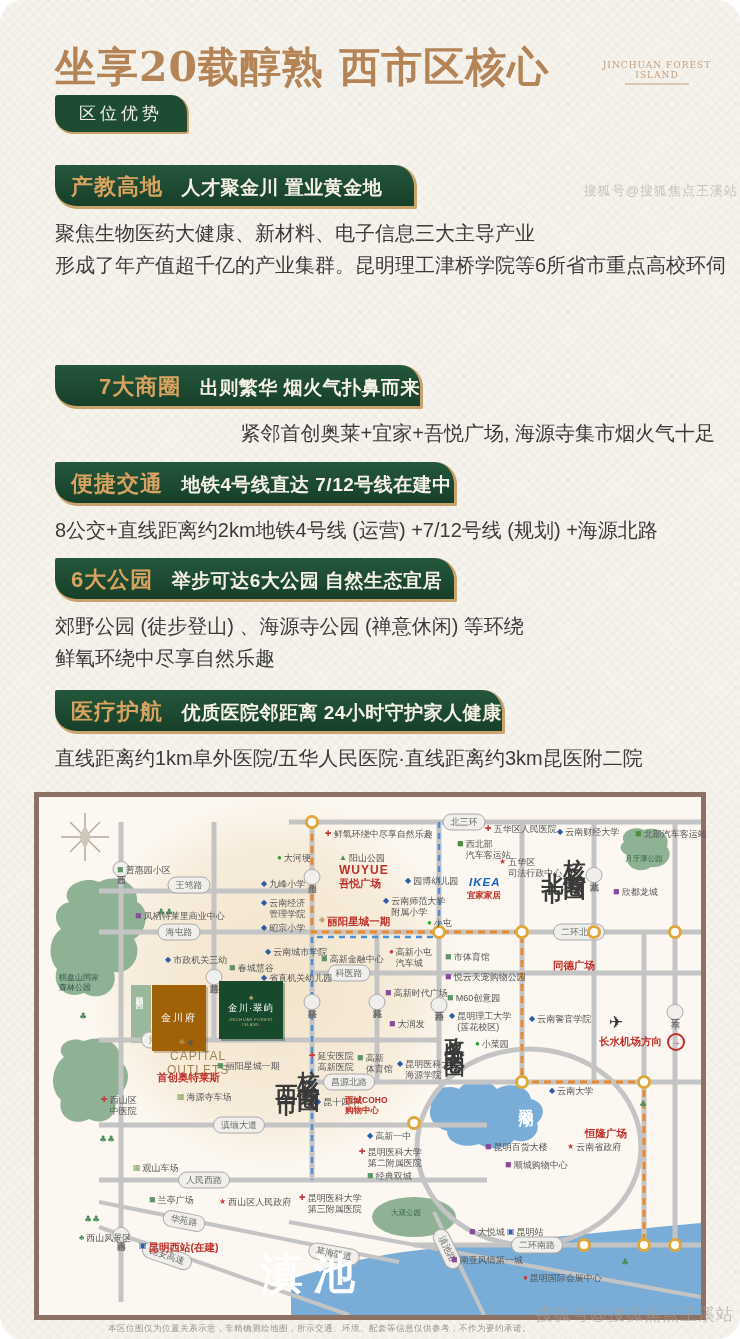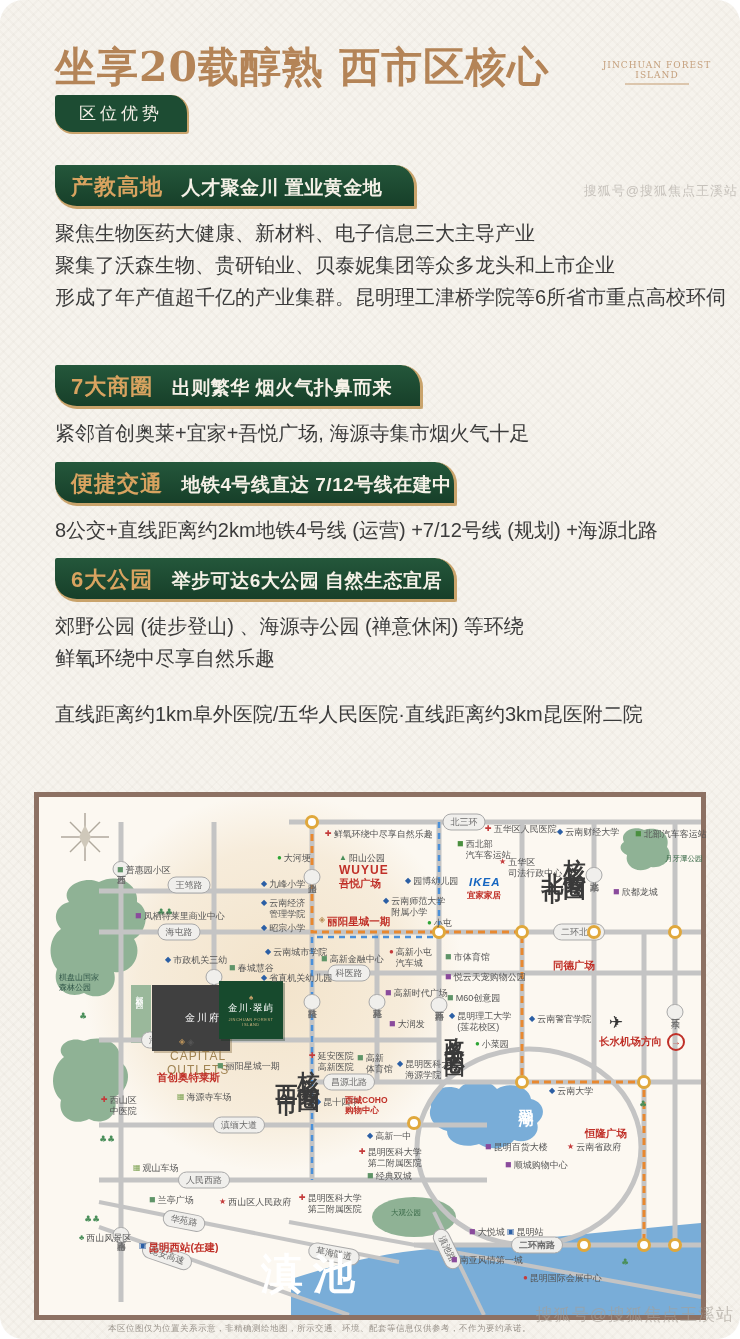--- a/index.html
+++ b/index.html
@@ -51,21 +51,21 @@
   .poi.plane{font-size:17px;color:#333;}
   .poi.arrow-circle{width:14px;height:14px;border:2px solid #c03028;border-radius:50%;color:#c03028;
     font-size:10px;font-weight:bold;justify-content:center;align-items:center;display:flex;}
   .road-cap{position:absolute;transform:translate(-50%,-50%);background:#f0efec;border:1px solid #a9a9a9;
     color:#6a6a6a;font-size:9px;border-radius:9px;padding:1px 7px;white-space:nowrap;z-index:3;}
   .road-cap.v{writing-mode:vertical-rl;padding:7px 1px;}
   .station{position:absolute;width:8px;height:8px;border:3px solid #e0a83c;background:#fff;
     border-radius:50%;transform:translate(-50%,-50%);z-index:3;}
   .block{position:absolute;z-index:4;display:flex;flex-direction:column;justify-content:center;
     align-items:center;text-align:center;}
-  .block-gold{left:113px;top:188px;width:54px;height:66px;background:#404040;box-shadow:2px 2px 0 rgba(120,95,50,.35);padding-left:24px;}
+  .block-gold{left:113px;top:188px;width:54px;height:66px;background:#a16207;box-shadow:2px 2px 0 rgba(120,95,50,.35);}
   .block-gold .cn{color:#fff;font-size:10px;font-family:"DejaVu Serif",serif;letter-spacing:2px;}
   .block-green{left:180px;top:184px;width:64px;height:58px;background:#174a2d;box-shadow:2px 2px 0 rgba(20,50,30,.35);}
   .block-green .cn{color:#fff;font-size:9.5px;letter-spacing:1px;}
   .block-green .en{color:#c9b27e;font-size:4px;margin-top:2px;letter-spacing:.5px;}
   .block-green .tree{color:#c9a36b;font-size:8px;}
   .disclaimer{position:absolute;left:108px;top:1323px;font-size:8.5px;color:#9a948c;letter-spacing:.5px;}
 </style>
 </head>
 <body>
 
@@ -83,26 +83,25 @@
   <div class="wm wm-top">搜狐号@搜狐焦点王溪站</div>
 
   <div id="sections">
     <div class="section" style="top: 165px;">
       <div class="bar" style="width: 362px;">
         <span class="tag">产教高地</span>
         <span class="sub">人才聚金川 置业黄金地</span>
       </div>
       <div class="lines">
           <div>聚焦生物医药大健康、新材料、电子信息三大主导产业</div>
-          <div>聚集了沃森生物、贵研铂业、贝泰妮集团等众多龙头和上市企业</div>
           <div>形成了年产值超千亿的产业集群。昆明理工津桥学院等6所省市重点高校环伺</div>
         </div>
     </div>
 
-    <div class="section" style="top: 365px;">
+    <div class="section" style="top: 365px; text-align: right;">
       <div class="bar" style="width: 368px;">
         <span class="tag">7大商圈</span>
         <span class="sub">出则繁华 烟火气扑鼻而来</span>
       </div>
       <div class="lines">
           <div>紧邻首创奥莱+宜家+吾悦广场, 海源寺集市烟火气十足</div>
         </div>
     </div>
 
     <div class="section" style="top: 462px;">
@@ -120,20 +119,24 @@
         <span class="tag">6大公园</span>
         <span class="sub">举步可达6大公园 自然生态宜居</span>
       </div>
       <div class="lines">
           <div>郊野公园 (徒步登山) 、海源寺公园 (禅意休闲) 等环绕</div>
           <div>鲜氧环绕中尽享自然乐趣</div>
         </div>
     </div>
 
     <div class="section" style="top: 690px;">
+      <div class="bar" style="width: 450px;">
+        <span class="tag">医疗护航</span>
+        <span class="sub">优质医院邻距离 24小时守护家人健康</span>
+      </div>
       <div class="lines">
           <div>直线距离约1km阜外医院/五华人民医院·直线距离约3km昆医附二院</div>
         </div>
     </div>
   </div>
 
   <div class="map">
     <svg width="662" height="518" viewBox="0 0 662 518">
       <defs>
         <radialGradient id="glow" cx="50%" cy="50%" r="50%">
@@ -215,21 +218,21 @@
     <div id="map-overlay">
         <span class="road-cap" style="left: 425px; top: 25px;">北三环</span>
         <span class="road-cap" style="left: 150px; top: 88px;">王筇路</span>
         <span class="road-cap" style="left: 140px; top: 135px;">海屯路</span>
         <span class="road-cap" style="left: 540px; top: 135px;">二环北路</span>
         <span class="road-cap" style="left: 310px; top: 176px;">科医路</span>
         <span class="road-cap" style="left: 128px; top: 243px;">海源北路</span>
         <span class="road-cap" style="left: 310px; top: 285px;">昌源北路</span>
         <span class="road-cap" style="left: 200px; top: 328px;">滇缅大道</span>
         <span class="road-cap" style="left: 165px; top: 383px;">人民西路</span>
-        <span class="road-cap" style="left: 498px; top: 448px; font-weight: bold;">二环南路</span>
+        <span class="road-cap" style="left: 498px; top: 448px;">二环南路</span>
         <span class="road-cap" style="left: 145px; top: 424px; transform: translate(-50%, -50%) rotate(11deg);">华苑路</span>
         <span class="road-cap" style="left: 128px; top: 459px; transform: translate(-50%, -50%) rotate(19deg);">昆安高速</span>
         <span class="road-cap" style="left: 295px; top: 457px; transform: translate(-50%, -50%) rotate(10deg);">草海隧道</span>
         <span class="road-cap" style="left: 408px; top: 452px; transform: translate(-50%, -50%) rotate(64deg);">滇池路</span>
         <span class="road-cap v" style="left: 82px; top: 72px;">西三环</span>
         <span class="road-cap v" style="left: 82px; top: 438px;">春雨路</span>
         <span class="road-cap v" style="left: 175px; top: 180px;">慧谷路</span>
         <span class="road-cap v" style="left: 273px; top: 80px;">金川路</span>
         <span class="road-cap v" style="left: 273px; top: 205px;">科技路</span>
         <span class="road-cap v" style="left: 338px; top: 205px;">科苑路</span>
@@ -266,21 +269,21 @@
         <span class="poi" style="left: 366px; top: 79px;"><span class="ic" style="color: rgb(43, 95, 165);">◆</span><span>园博幼儿园</span></span>
         <span class="poi" style="left: 418px; top: 42px;"><span class="ic" style="color: rgb(74, 143, 63);">◼</span><span>西北部
 汽车客运站</span></span>
         <span class="poi" style="left: 446px; top: 27px;"><span class="ic" style="color: rgb(196, 59, 59);">✚</span><span>五华区人民医院</span></span>
         <span class="poi" style="left: 460px; top: 60px;"><span class="ic" style="color: rgb(196, 59, 59);">★</span><span>五华区
 司法行政中心</span></span>
         <span class="poi ikea-logo" style="left: 430px; top: 79px;"><span>IKEA</span></span>
         <span class="poi brand-sm" style="left: 428px; top: 93px;"><span>宜家家居</span></span>
         <span class="poi" style="left: 518px; top: 30px;"><span class="ic" style="color: rgb(43, 95, 165);">◆</span><span>云南财经大学</span></span>
         <span class="poi" style="left: 596px; top: 32px;"><span class="ic" style="color: rgb(74, 143, 63);">◼</span><span>北部汽车客运站</span></span>
-        <span class="poi on-park-sm" style="left: 586px; top: 57px; margin-left: 40px;"><span>月牙潭公园</span></span>
+        <span class="poi on-park-sm" style="left: 586px; top: 57px;"><span>月牙潭公园</span></span>
         <span class="poi" style="left: 574px; top: 90px;"><span class="ic" style="color: rgb(138, 75, 156);">◼</span><span>欣都龙城</span></span>
         <span class="poi" style="left: 344px; top: 99px;"><span class="ic" style="color: rgb(43, 95, 165);">◆</span><span>云南师范大学
 附属小学</span></span>
         <span class="poi" style="left: 388px; top: 121px;"><span class="ic" style="color: rgb(46, 165, 53);">●</span><span>小屯</span></span>
         <span class="poi" style="left: 350px; top: 150px;"><span class="ic" style="color: rgb(196, 59, 59);">●</span><span>高新小屯
 汽车城</span></span>
         <span class="poi" style="left: 406px; top: 155px;"><span class="ic" style="color: rgb(95, 148, 104);">◼</span><span>市体育馆</span></span>
         <span class="poi" style="left: 282px; top: 157px;"><span class="ic" style="color: rgb(95, 148, 104);">◼</span><span>高新金融中心</span></span>
         <span class="poi" style="left: 406px; top: 175px;"><span class="ic" style="color: rgb(138, 75, 156);">◼</span><span>悦云天宠购物公园</span></span>
         <span class="poi" style="left: 408px; top: 196px;"><span class="ic" style="color: rgb(95, 148, 104);">◼</span><span>M60创意园</span></span>

